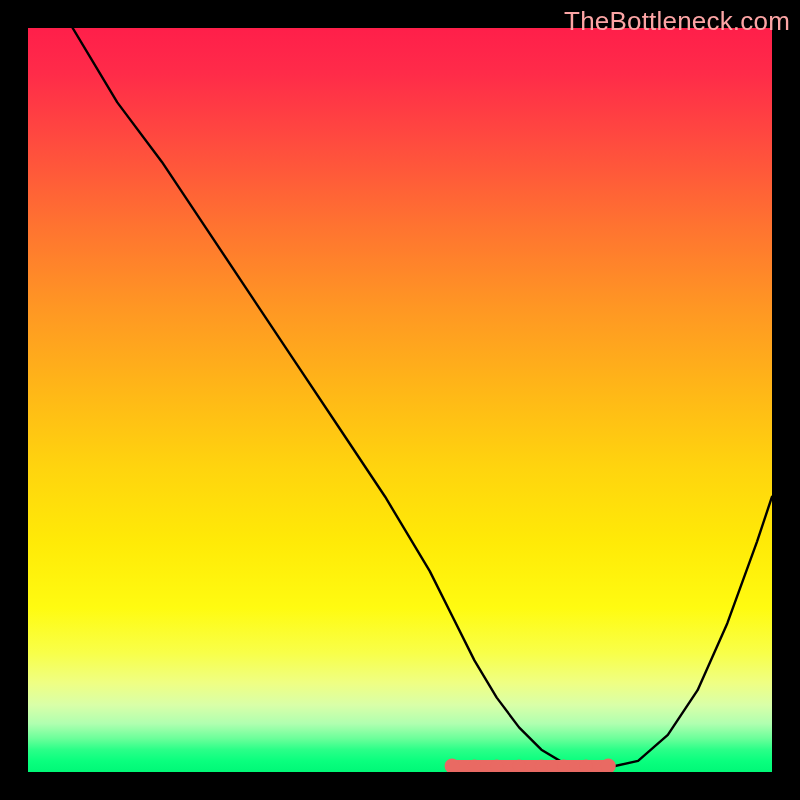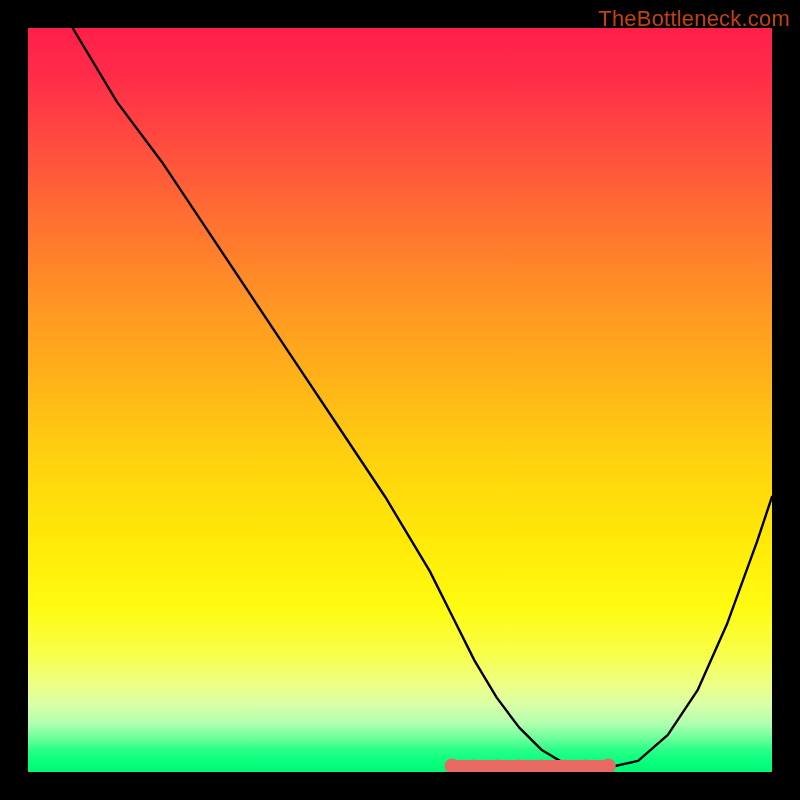--- a/index.html
+++ b/index.html
@@ -53,22 +53,22 @@
     position: absolute;
     inset: 0;
     width: 100%;
     height: 100%;
     display: block;
   }
   .watermark {
     position: absolute;
     top: 6px;
     right: 10px;
-    color: #c2410c;
-    font-size: 22px;
+    color: #fca5a5;
+    font-size: 26px;
     font-weight: 400;
     letter-spacing: 0.2px;
     user-select: none;
   }
 </style>
 </head>
 <body>
 
 <div class="frame">
 

